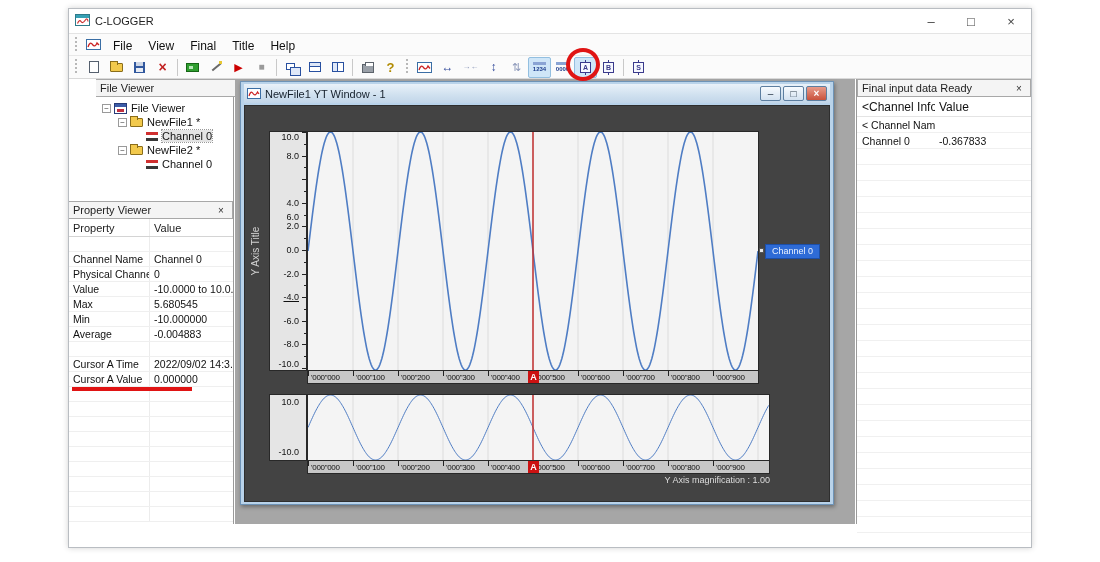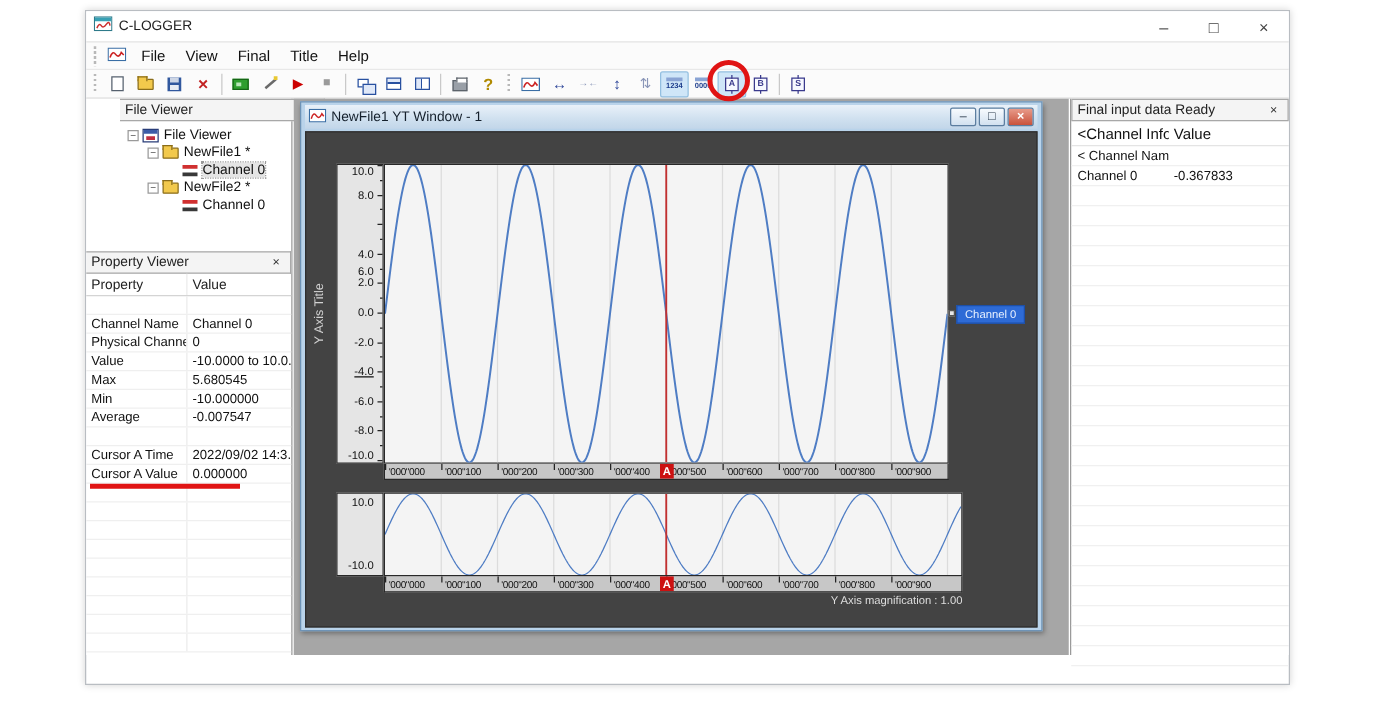--- a/index.html
+++ b/index.html
@@ -308,21 +308,21 @@
             <div class="pv-row">
               <div class="pv-c1">Max</div>
               <div class="pv-c2">5.680545</div>
             </div>
             <div class="pv-row">
               <div class="pv-c1">Min</div>
               <div class="pv-c2">-10.000000</div>
             </div>
             <div class="pv-row">
               <div class="pv-c1">Average</div>
-              <div class="pv-c2">-0.007547</div>
+              <div class="pv-c2">-0.004883</div>
             </div>
             <div class="pv-row">
               <div class="pv-c1"><cursor info=""></cursor></div>
               <div class="pv-c2"></div>
             </div>
             <div class="pv-row">
               <div class="pv-c1">Cursor A Time</div>
               <div class="pv-c2">2022/09/02 14:3...</div>
             </div>
             <div class="pv-row" id="underlined-row">

